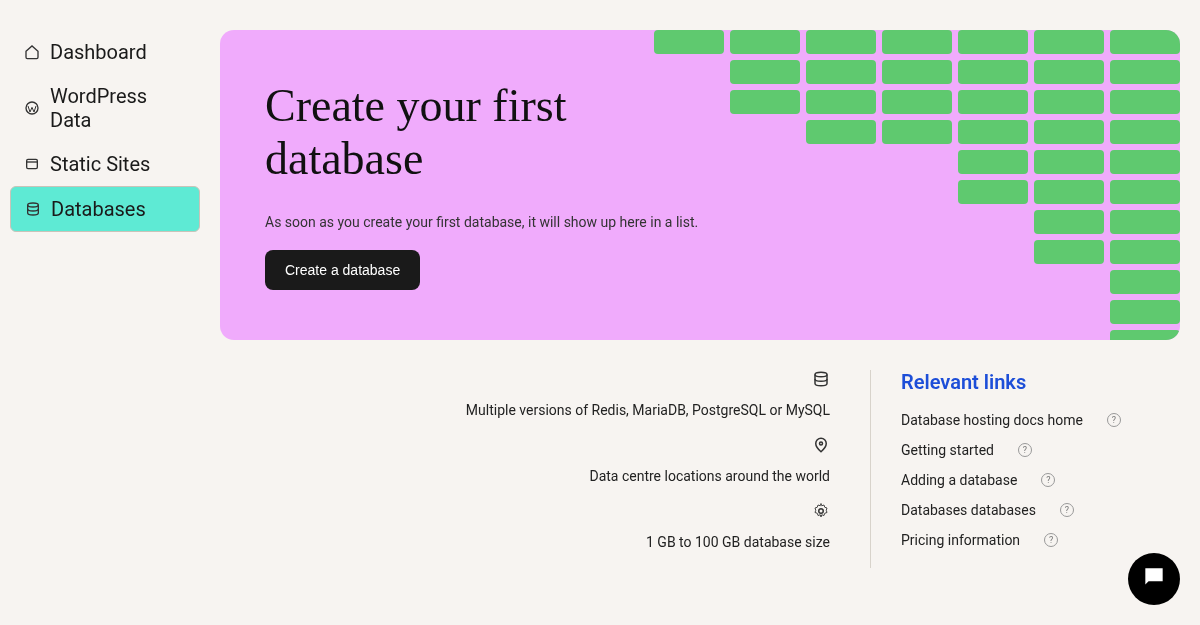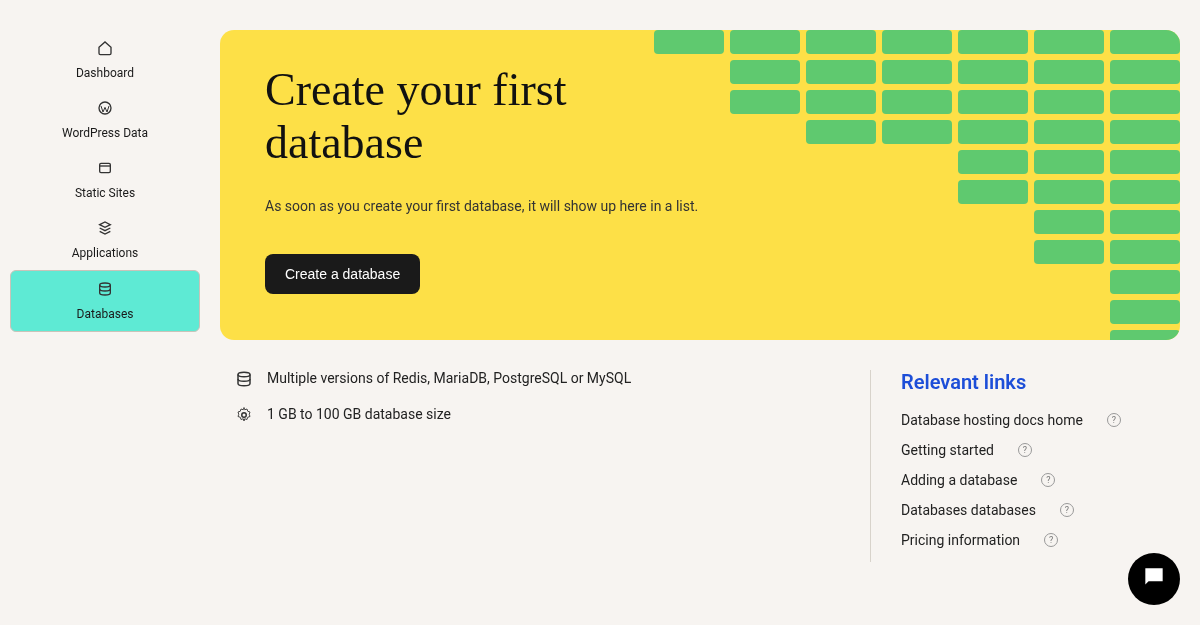--- a/index.html
+++ b/index.html
@@ -16,62 +16,61 @@
   padding: 30px 10px;
   flex-shrink: 0;
 }
 .sidebar-item {
   display: flex;
   align-items: center;
   gap: 10px;
   padding: 10px 14px;
   border-radius: 6px;
   cursor: pointer;
-  font-size: 12px;
+  font-size: 20px;
   color: #1a1a1a;
-  flex-direction: column;
 }
 .sidebar-item.active {
   background: #5eead4;
   border: 1px solid #c9c3b9;
 }
 .sidebar-item .icon {
   width: 16px;
   height: 16px;
   display: flex;
   align-items: center;
   justify-content: center;
 }
 .main {
   flex: 1;
   padding: 30px 20px 20px 10px;
 }
 .hero-card {
-  background: #fde047;
+  background: #f0abfc;
   border-radius: 14px;
   position: relative;
-  padding: 34px 45px 45px;
+  padding: 50px 45px 45px;
   overflow: hidden;
   min-height: 310px;
 }
 .hero-title {
   font-family: Georgia, "Times New Roman", serif;
   font-size: 46px;
   font-weight: 400;
   line-height: 1.15;
   color: #111;
   max-width: 420px;
 }
 .hero-desc {
   margin-top: 28px;
   font-size: 14px;
   color: #333;
 }
 .hero-btn {
-  margin-top: 40px;
+  margin-top: 20px;
   display: inline-block;
   background: #1a1a1a;
   color: #fff;
   border: none;
   border-radius: 8px;
   padding: 12px 20px;
   font-size: 14px;
   font-weight: 500;
   cursor: pointer;
 }
@@ -98,25 +97,26 @@
   display: flex;
   margin-top: 30px;
   gap: 40px;
 }
 .features {
   flex: 1;
   padding-left: 15px;
 }
 .feature {
   display: flex;
-  align-items: flex-start;
+  align-items: flex-end;
   gap: 14px;
   margin-bottom: 18px;
   font-size: 14px;
   color: #222;
+  flex-direction: column;
 }
 .feature .icon {
   width: 18px;
   height: 18px;
 }
 .links-panel {
   width: 310px;
   border-left: 1px solid #d8d3cb;
   padding-left: 30px;
 }
@@ -182,29 +182,20 @@
     <span>WordPress Data</span>
   </div>
   <div class="sidebar-item">
     <span class="icon">
       <svg viewBox="0 0 24 24" width="16" height="16" fill="none" stroke="#333" stroke-width="2">
           <rect x="4" y="5" width="16" height="14" rx="2"></rect>
           <path d="M4 9h16"></path>
         </svg>
     </span>
     <span>Static Sites</span>
-  </div>
-  <div class="sidebar-item">
-    <span class="icon">
-      <svg viewBox="0 0 24 24" width="16" height="16" fill="none" stroke="#333" stroke-width="2">
-          <path d="M4 7l8-4 8 4-8 4z"></path>
-          <path d="M4 12l8 4 8-4M4 17l8 4 8-4"></path>
-        </svg>
-    </span>
-    <span>Applications</span>
   </div>
   <div class="sidebar-item active">
     <span class="icon">
       <svg viewBox="0 0 24 24" width="16" height="16" fill="none" stroke="#333" stroke-width="2">
           <ellipse cx="12" cy="6" rx="8" ry="3"></ellipse>
           <path d="M4 6v12c0 1.7 3.6 3 8 3s8-1.3 8-3V6"></path>
           <path d="M4 12c0 1.7 3.6 3 8 3s8-1.3 8-3"></path>
         </svg>
     </span>
     <span>Databases</span>
@@ -287,20 +278,29 @@
               <ellipse cx="12" cy="6" rx="8" ry="3"></ellipse>
               <path d="M4 6v12c0 1.7 3.6 3 8 3s8-1.3 8-3V6"></path>
               <path d="M4 12c0 1.7 3.6 3 8 3s8-1.3 8-3"></path>
             </svg>
         </span>
         <span>Multiple versions of Redis, MariaDB, PostgreSQL or MySQL</span>
       </div>
       <div class="feature">
         <span class="icon">
           <svg viewBox="0 0 24 24" width="18" height="18" fill="none" stroke="#333" stroke-width="2">
+              <path d="M12 21s-7-6-7-11a7 7 0 0 1 14 0c0 5-7 11-7 11z"></path>
+              <circle cx="12" cy="10" r="2"></circle>
+            </svg>
+        </span>
+        <span>Data centre locations around the world</span>
+      </div>
+      <div class="feature">
+        <span class="icon">
+          <svg viewBox="0 0 24 24" width="18" height="18" fill="none" stroke="#333" stroke-width="2">
               <circle cx="12" cy="12" r="3"></circle>
               <path d="M12 2l1 3 3-1 1 3 3 1-1 3 1 3-3 1-1 3-3-1-1 3-1-3-3 1-1-3-3-1 1-3-1-3 3-1 1-3 3 1z" stroke-width="1.2"></path>
             </svg>
         </span>
         <span>1 GB to 100 GB database size</span>
       </div>
     </div>
 
     <aside class="links-panel">
       <h2 class="links-title">Relevant links</h2>

